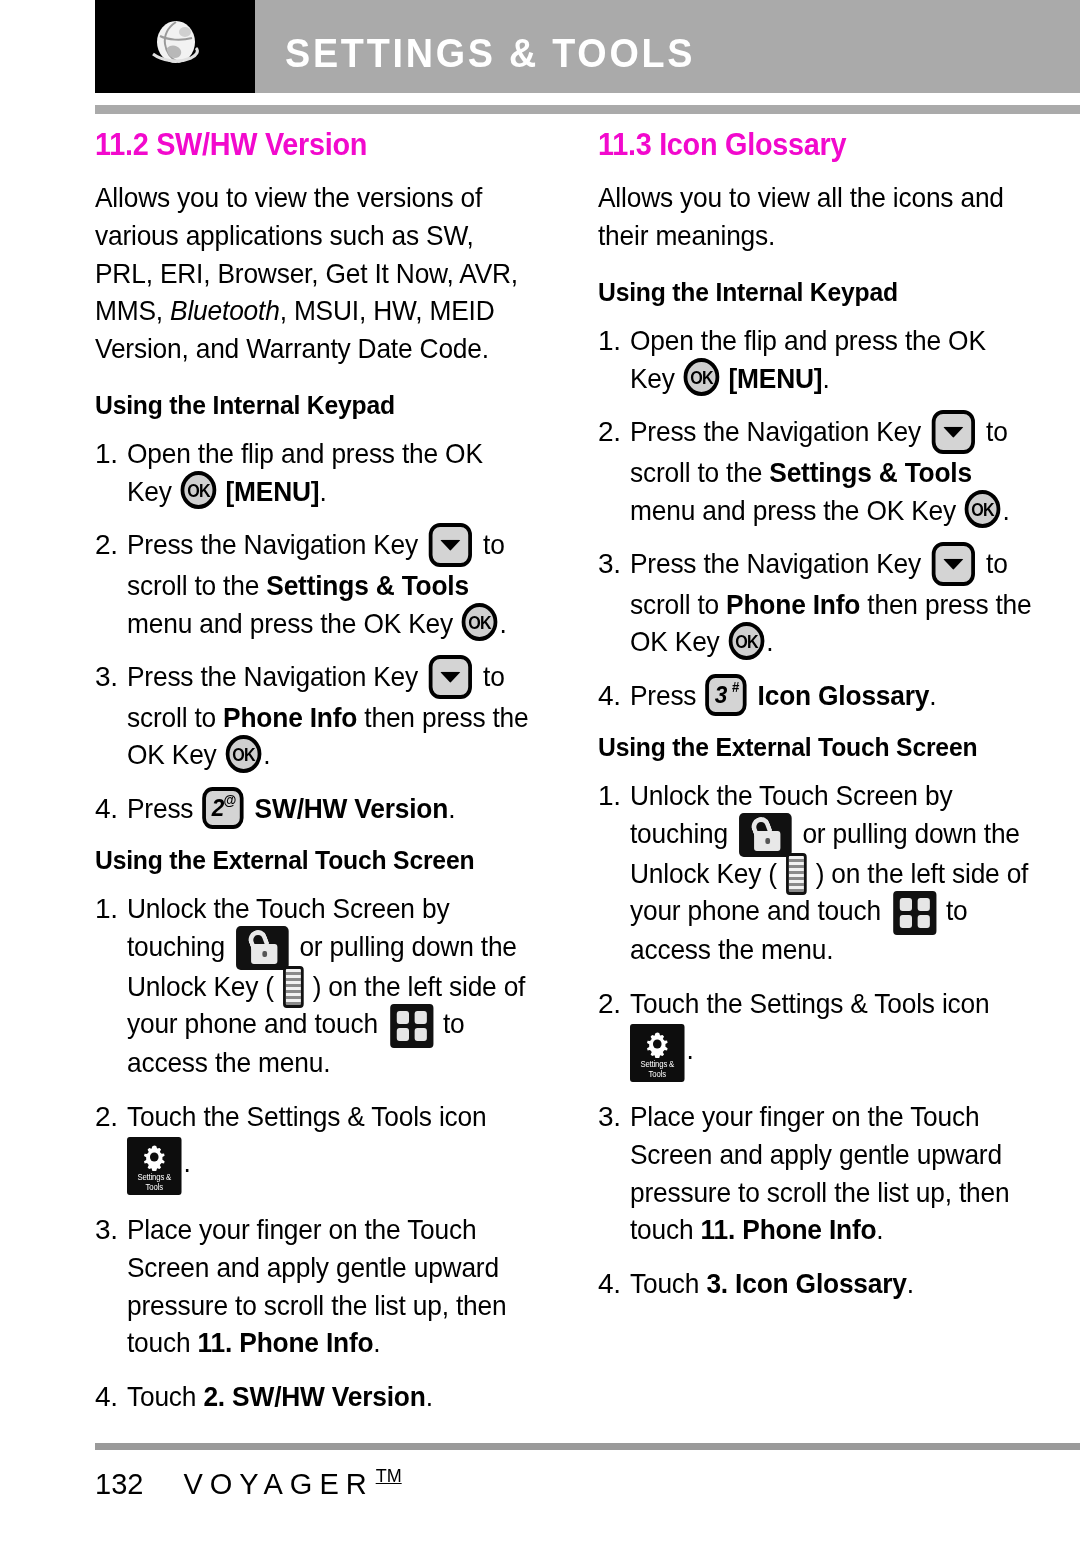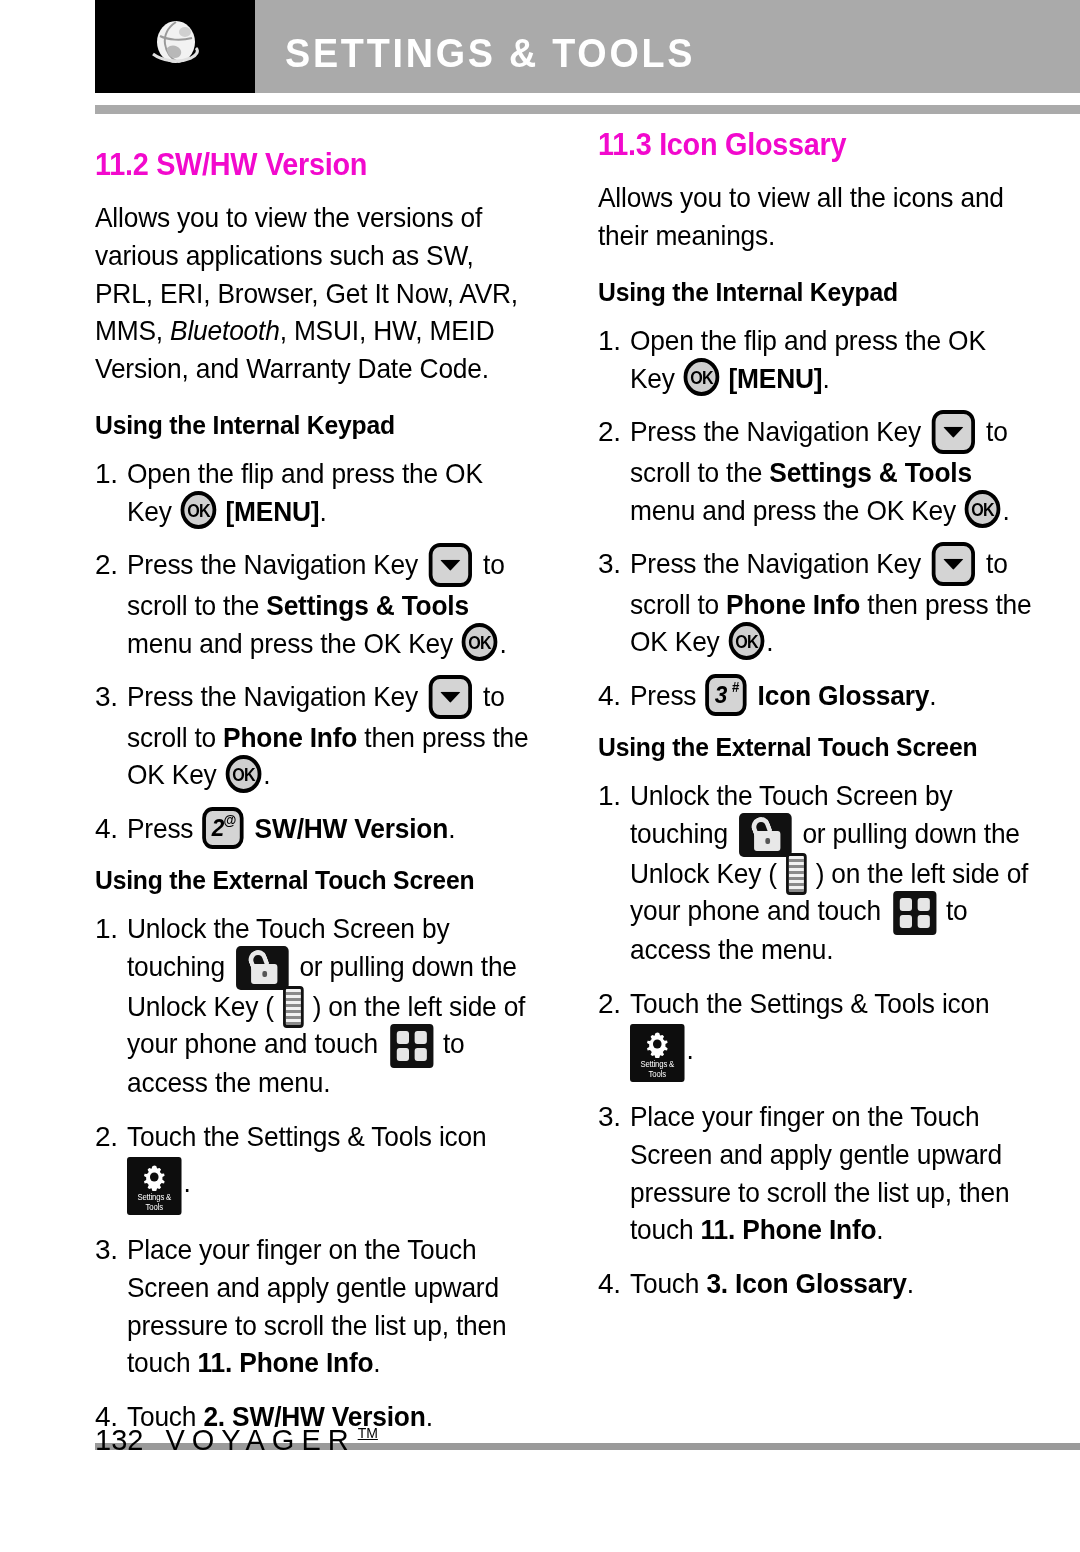--- a/index.html
+++ b/index.html
@@ -50,21 +50,21 @@
     width: 985px; height: 9px;
     background: #aaaaaa;
   }
 
   
   .column {
     position: absolute;
     top: 128px;
     width: 460px;
   }
-  #col-left  { left: 95px; margin-top: 20px; }
+  #col-left  { left: 95px; }
   #col-right { left: 598px; }
 
   .sec-title {
     color: #f209cd;
     font-size: 31px;
     font-weight: bold;
     line-height: 1.08;
     margin: 0 0 18px 0;
     letter-spacing: -0.3px;
     transform: scaleX(0.93);
@@ -282,36 +282,36 @@
 
   
   #footer-rule {
     position: absolute;
     left: 95px; top: 1443px;
     width: 985px; height: 7px;
     background: #9a9a9a;
   }
   #footer {
     position: absolute;
-    left: 95px; top: 1424px;
+    left: 95px; top: 1468px;
     display: flex;
     align-items: flex-end;
-    gap: 22px;
+    gap: 40px;
   }
   #footer-page {
     font-size: 29px;
     letter-spacing: 0px;
   }
   #footer-brand {
     font-size: 29px;
     letter-spacing: 7px;
     position: relative;
   }
   #footer-tm {
-    font-size: 14px;
+    font-size: 18px;
     position: relative;
     top: -12px;
     left: 2px;
     letter-spacing: 0;
     text-decoration: underline;
   }
 </style>
 </head>
 <body>
 

